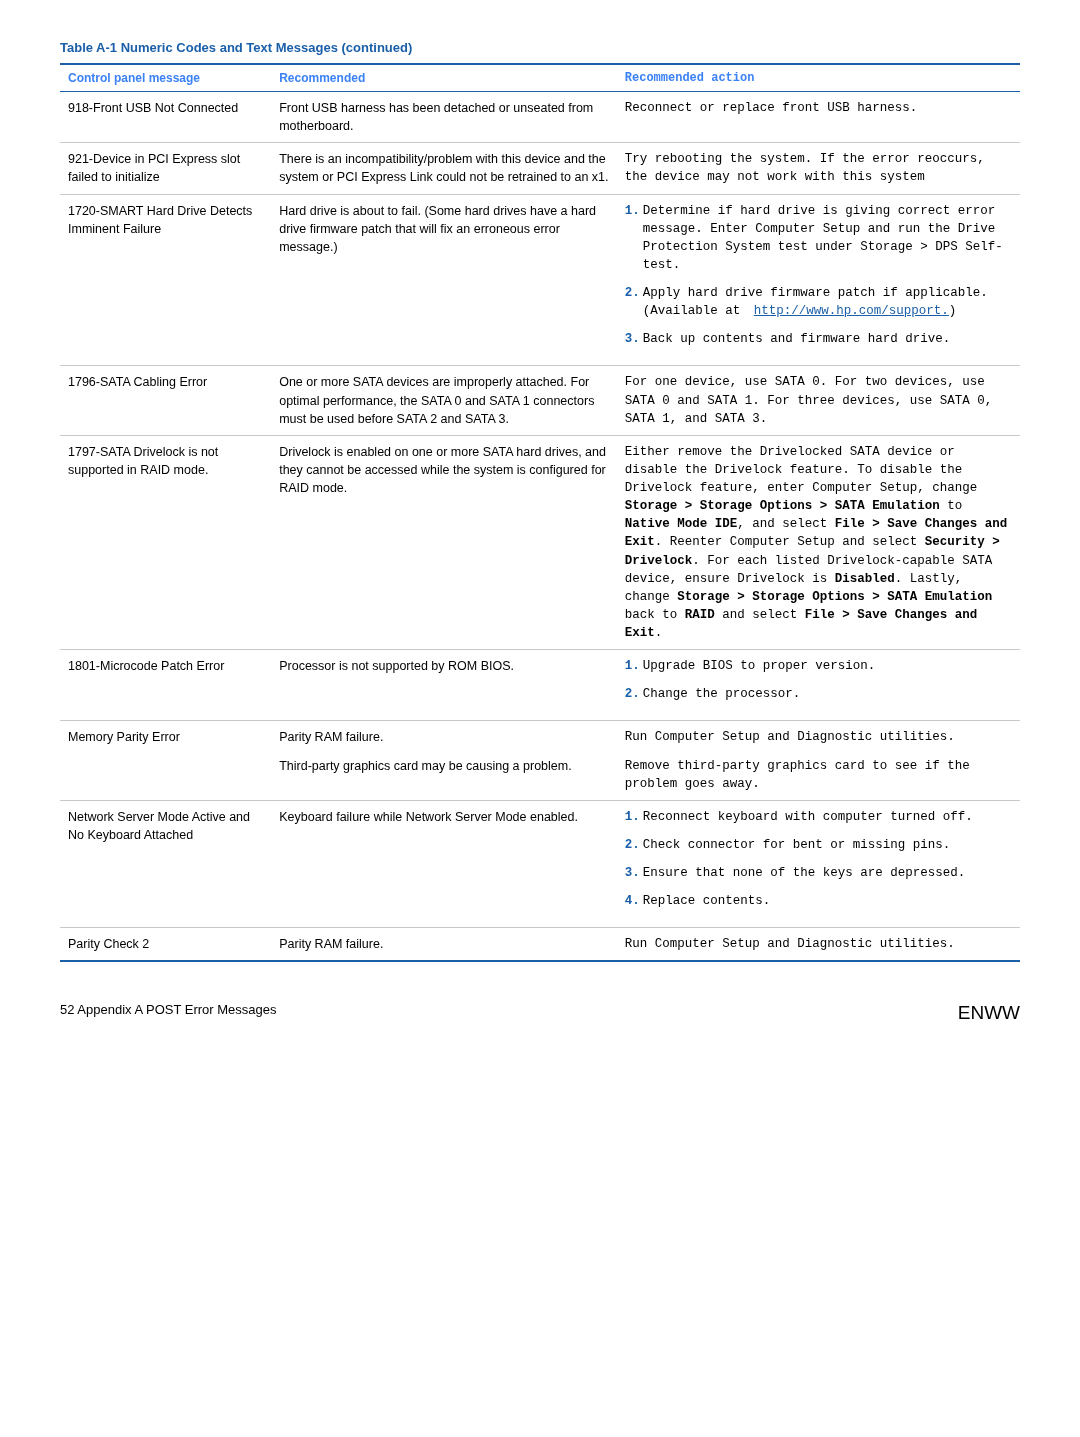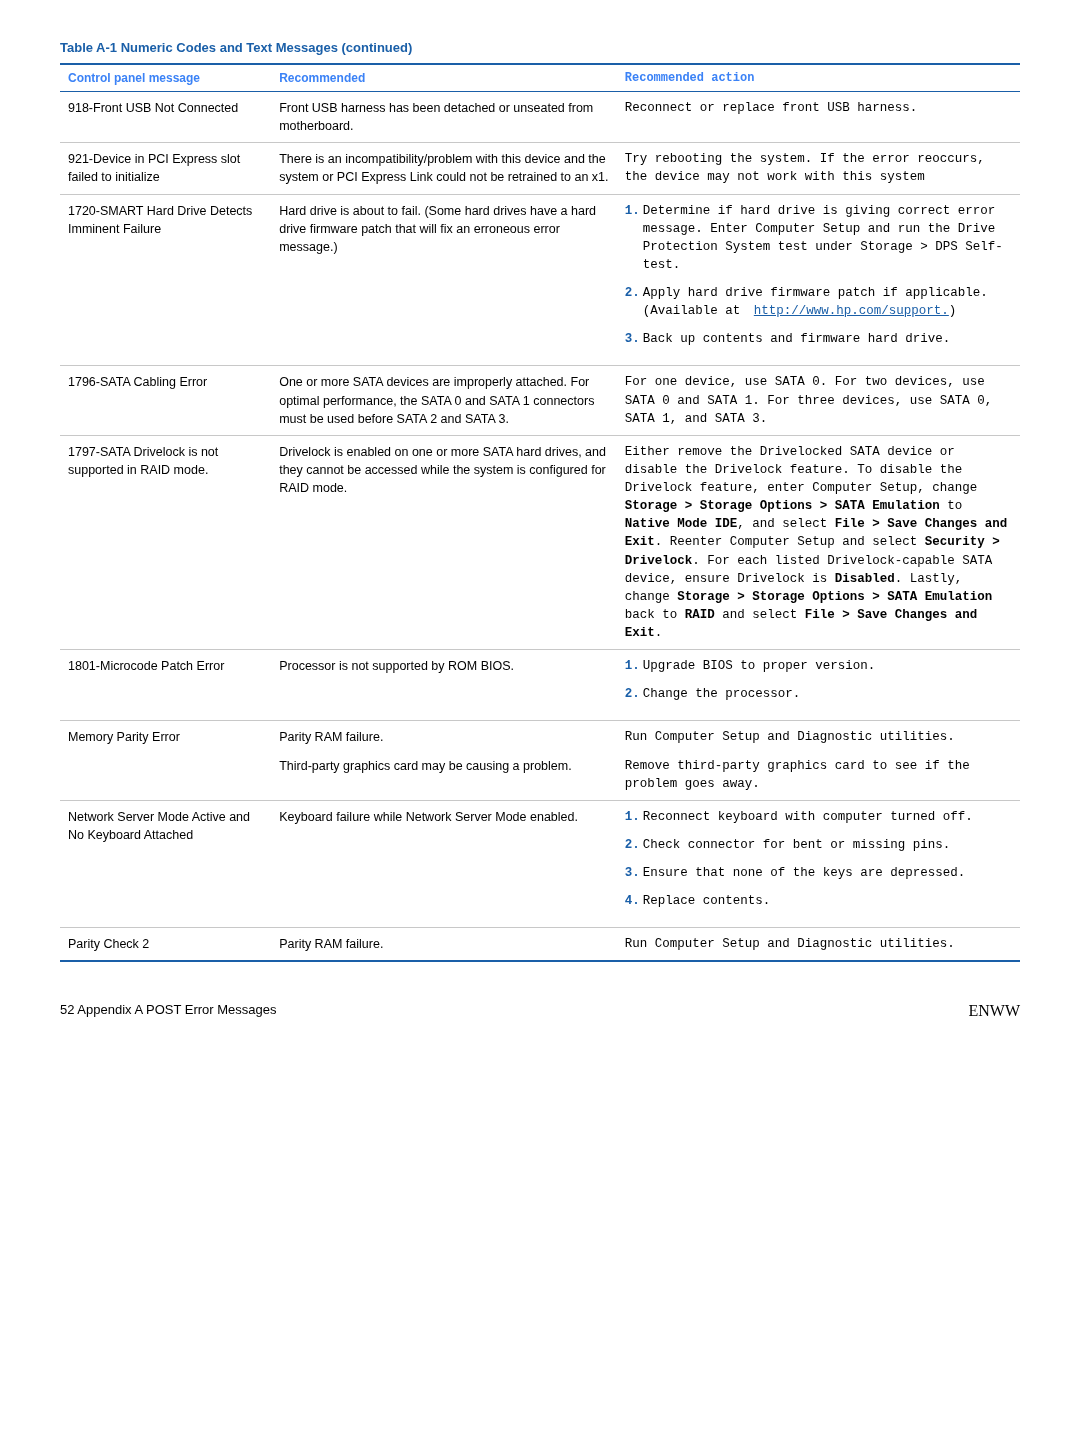--- a/index.html
+++ b/index.html
@@ -70,22 +70,21 @@
     }
     .footer {
       display: flex;
       justify-content: space-between;
       margin-top: 30px;
     }
     .footer-left {
       font-size: 13px;
     }
     .footer-right {
-      font-size: 16px;
-      font-family: Liberation Serif, serif;
+      font-size: 19px;
     }
   </style>
 </head>
 <body>
 
 <p class="table-title">Table A-1  Numeric Codes and Text Messages (continued)</p>
 
 <table class="main-table">
   <thead>
     <tr>

